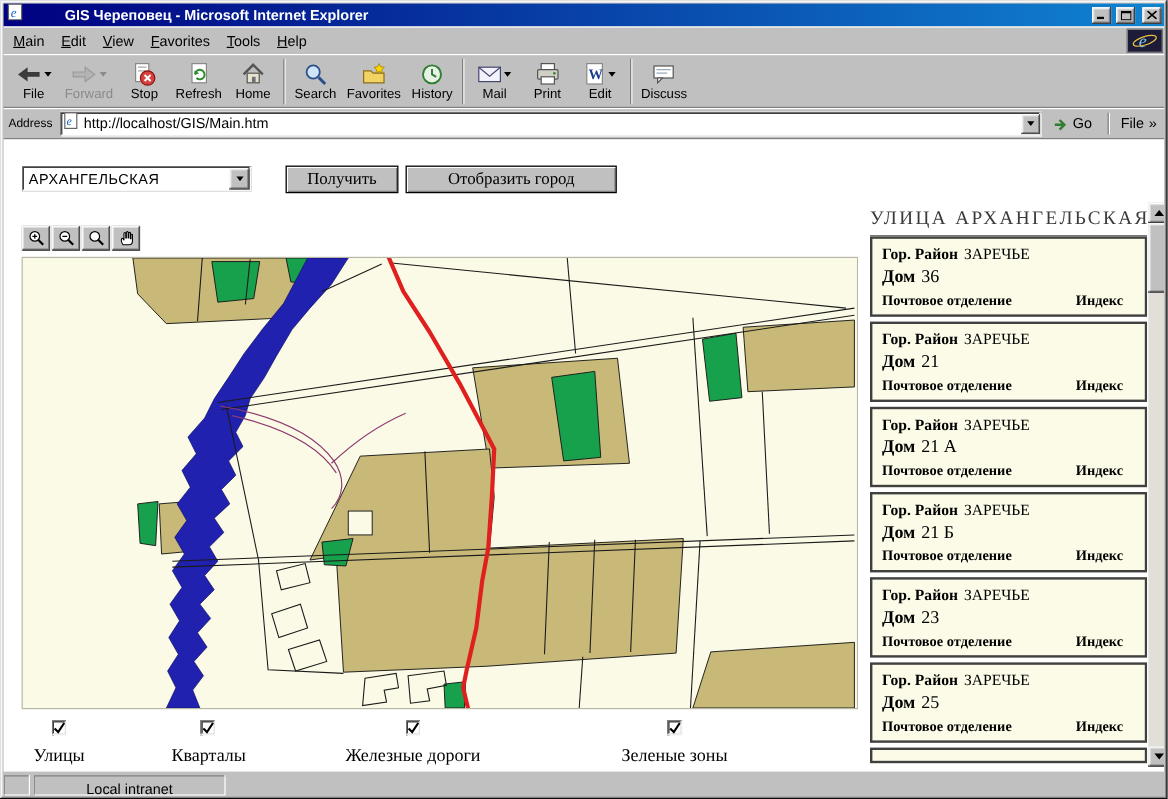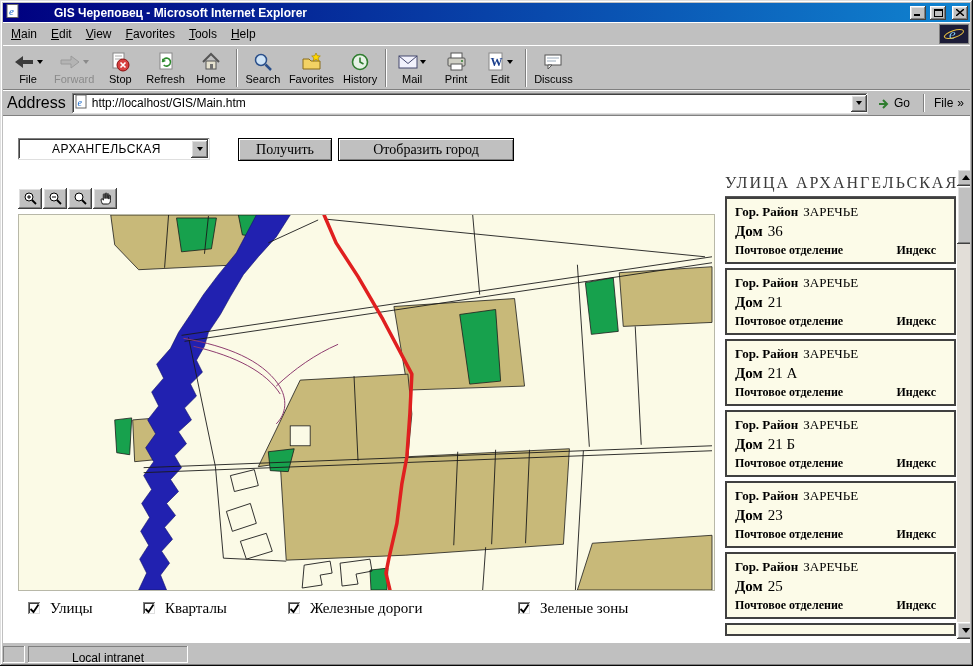--- a/index.html
+++ b/index.html
@@ -31,33 +31,33 @@
     border-top: 1px solid #fff; border-bottom: 1px solid #808080; }
   .tool-btn { height: 41px; min-width: 44px; padding: 1px 4px; display: flex; flex-direction: column; align-items: center; justify-content: center; font-size: 11px; color: #000; }
   .tool-btn .icon-row { display: flex; align-items: center; gap: 2px; height: 22px; }
   .tool-btn.disabled { color: #8a8a8a; }
   .caret { width: 0; height: 0; border-left: 3px solid transparent; border-right: 3px solid transparent; border-top: 4px solid #000; }
   .disabled .caret { border-top-color: #8a8a8a; }
   .tool-sep { width: 2px; height: 38px; border-left: 1px solid #808080; border-right: 1px solid #fff; margin: 0 3px; }
 
   
   .addressbar { height: 25px; flex: 0 0 25px; display: flex; align-items: center; gap: 6px; padding: 2px 4px; border-top: 1px solid #fff; }
-  .addr-label { font-size: 16px; }
+  .addr-label { font-size: 10px; }
   .addr-wrap { flex: 1; height: 21px; background: #fff; display: flex; align-items: center; gap: 4px; padding: 1px 1px 1px 3px;
     box-shadow: inset -1px -1px #dfdfdf, inset 1px 1px #808080, inset -2px -2px #fff, inset 2px 2px #404040; }
   .addr-input { flex: 1; border: none; outline: none; font-size: 12px; font-family: "Liberation Sans", sans-serif; background: transparent; }
   .addr-drop { width: 16px; height: 17px; display: flex; align-items: center; justify-content: center; }
   .go-btn { display: flex; align-items: center; gap: 3px; font-size: 12px; padding: 2px 4px; }
   .links-bar { display: flex; align-items: center; gap: 4px; font-size: 12px; padding-right: 2px; }
 
   
   .content { flex: 1; background: #fff; position: relative; overflow: hidden; border-top: 1px solid #808080; }
 
   .combo { position: absolute; left: 15px; top: 22px; width: 192px; height: 22px; background: #fff; display: flex; align-items: center;
-    box-shadow: inset -1px -1px #dfdfdf, inset 1px 1px #808080, inset -2px -2px #fff, inset 2px 2px #404040; padding-left: 28px; }
+    box-shadow: inset -1px -1px #dfdfdf, inset 1px 1px #808080, inset -2px -2px #fff, inset 2px 2px #404040; }
   .combo-value { flex: 1; padding: 0 6px; font-size: 12px; letter-spacing: .5px; }
   .combo-arrow { width: 17px; height: 18px; margin-right: 2px; display: flex; align-items: center; justify-content: center; }
 
   .push-btn { position: absolute; top: 22px; height: 23px; border: 1px solid #000; background: var(--chrome, #c0c0c0);
     box-shadow: inset 1px 1px #fff, inset -1px -1px #808080; display: flex; align-items: center; justify-content: center;
     font-family: "Liberation Serif", serif; font-size: 14px; }
   #btn-get { left: 235px; width: 94px; }
   #btn-show { left: 335px; width: 176px; }
 
   .zoom-btn { position: absolute; top: 72px; width: 24px; height: 21px; display: flex; align-items: center; justify-content: center; }
@@ -67,21 +67,21 @@
   .mbg { fill: var(--map-bg, #fbfae6); }
   .blk { fill: var(--block-tan, #c8b979); stroke: #1a1a1a; stroke-width: .8; }
   .grn { fill: var(--zone-green, #17a14d); stroke: #1a1a1a; stroke-width: .8; }
   .wtr { fill: var(--water-blue, #2121b0); stroke: #11116a; stroke-width: .6; }
   .st  { stroke: #1a1a1a; stroke-width: .9; fill: none; }
   .bld { stroke: #1a1a1a; stroke-width: .9; fill: none; }
   .cream { fill: var(--map-bg, #fbfae6); stroke: #1a1a1a; stroke-width: .8; }
   .rail { stroke: #8d3a6e; stroke-width: 1; fill: none; }
   .route { stroke: var(--route-red, #e01f1f); stroke-width: 3.5; fill: none; stroke-linejoin: round; stroke-linecap: round; }
 
-  .layer { position: absolute; top: 484px; display: flex; align-items: center; gap: 9px; }
+  .layer { position: absolute; top: 484px; display: flex; align-items: center; gap: 9px; flex-direction: column; }
   .checkbox { width: 13px; height: 13px; background: #fff; display: flex; align-items: center; justify-content: center;
     box-shadow: inset -1px -1px #fff, inset 1px 1px #808080, inset -2px -2px #dfdfdf, inset 2px 2px #404040; }
   .checkbox svg { visibility: hidden; }
   .checkbox[data-checked="true"] svg { visibility: visible; }
   .layer-label { font-family: "Liberation Serif", serif; font-size: 15px; }
 
   .panel { position: absolute; left: 722px; top: 58px; width: 231px; height: 465px; overflow: hidden; }
   .panel-title { font-family: "Liberation Serif", serif; font-size: 16px; letter-spacing: 2px; color: #3a3a3a;
     text-align: center; padding-bottom: 4px; border-bottom: 1px solid #555; margin-bottom: 0; white-space: nowrap; }
   .card { border: 2px solid #404040; background: var(--panel-card-bg, #fcfbe8); padding: 5px 8px 4px; margin-bottom: 4px;

